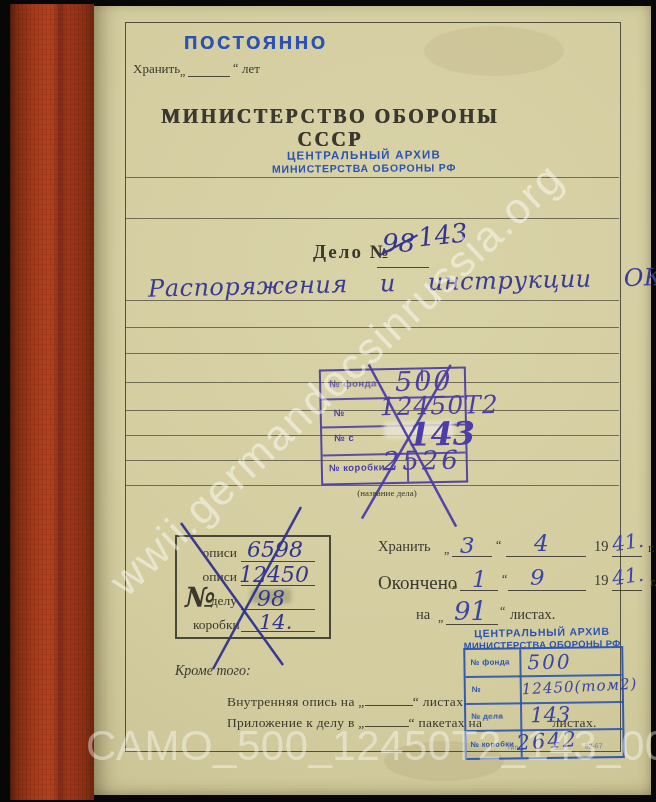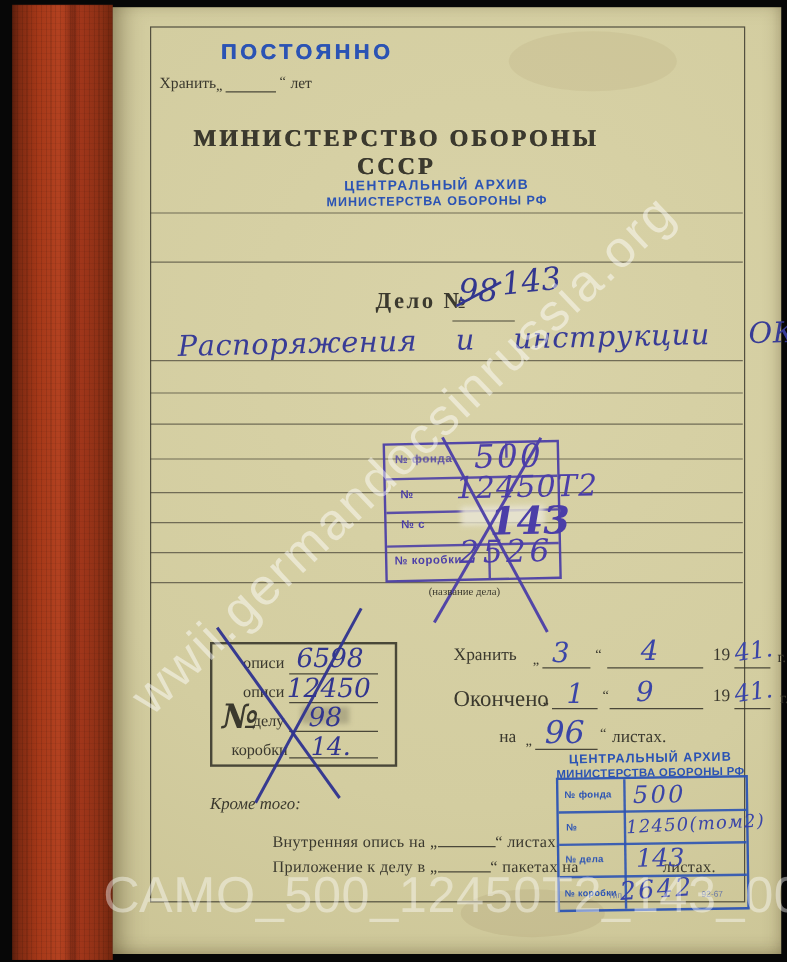--- a/index.html
+++ b/index.html
@@ -206,21 +206,21 @@
   <div class="uline" style="left:414px;top:584px;width:78px;"></div>
   <div class="hw dblue" style="left:436px;top:558px;font-size:23px;">9</div>
   <div class="printed" style="left:500px;top:566px;font-size:14.5px;">19</div>
   <div class="uline" style="left:518px;top:584px;width:30px;"></div>
   <div class="hw dblue" style="left:518px;top:558px;font-size:20px;transform:rotate(-8deg);">41.</div>
   <div class="printed" style="left:556px;top:568px;font-size:13px;">г.</div>
 
   <div class="printed" style="left:322px;top:600px;font-size:14.5px;">на</div>
   <div class="printed" style="left:344px;top:604px;font-size:12px;">„</div>
   <div class="uline" style="left:352px;top:618px;width:52px;"></div>
-  <div class="hw dblue" style="left:360px;top:590px;font-size:26px;">96</div>
+  <div class="hw dblue" style="left:360px;top:590px;font-size:26px;">91</div>
   <div class="printed" style="left:406px;top:598px;font-size:12px;">“</div>
   <div class="printed" style="left:416px;top:600px;font-size:14.5px;">листах.</div>
 
   
   <div class="printed" style="left:81px;top:657px;font-size:14px;font-style:italic;">Кроме того:</div>
 
   <div class="printed" style="left:133px;top:686px;font-size:13.5px;letter-spacing:.3px;">
     <span>Внутренняя опись на</span>
     <span>„</span><span class="blank" style="width:48px;"></span><span>“</span>
     <span>листах.</span>

